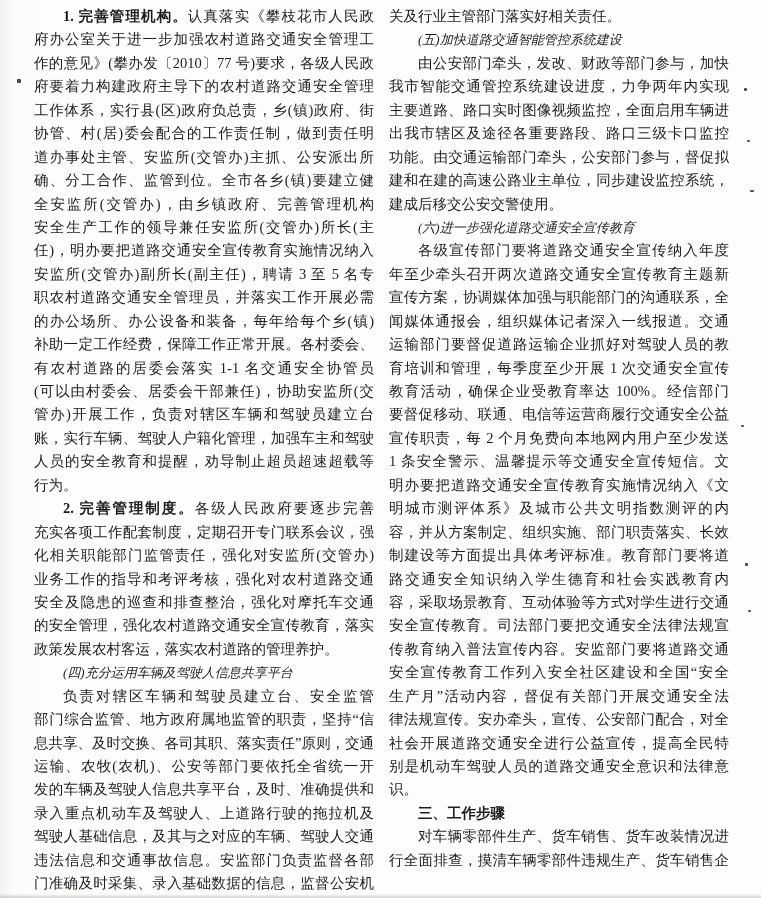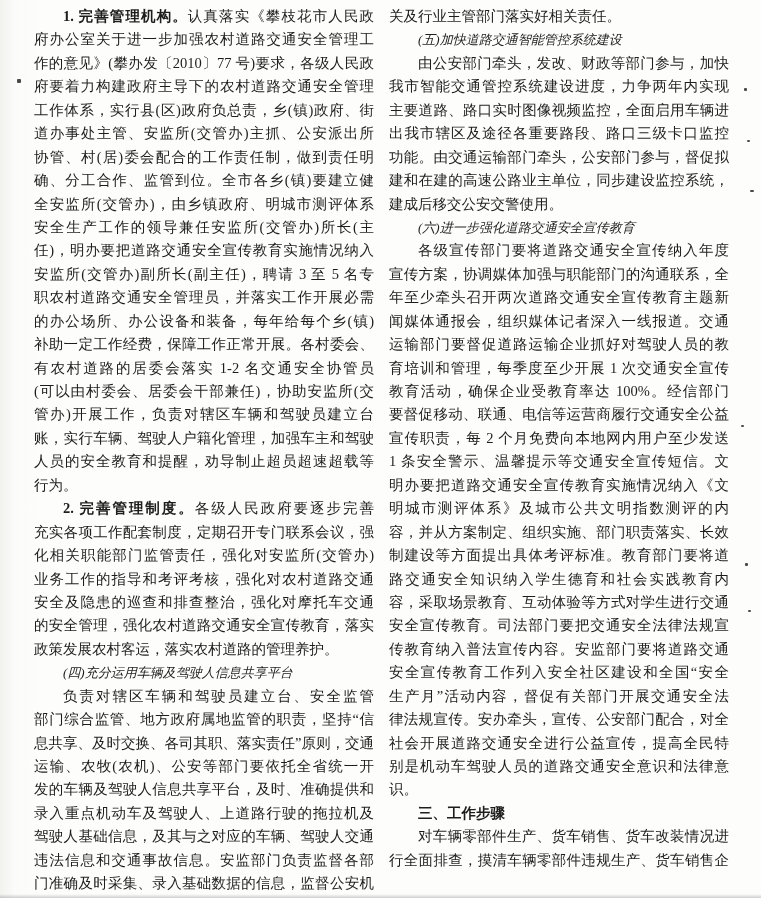--- a/index.html
+++ b/index.html
@@ -69,31 +69,31 @@
 <body>
 
 <div class="page">
   <div class="columns">
     <div class="column">
         <div class="line indent"><b>1. 完善管理机构。</b>认真落实《攀枝花市人民政</div>
         <div class="line">府办公室关于进一步加强农村道路交通安全管理工</div>
         <div class="line">作的意见》(攀办发〔2010〕77 号)要求，各级人民政</div>
         <div class="line">府要着力构建政府主导下的农村道路交通安全管理</div>
         <div class="line">工作体系，实行县(区)政府负总责，乡(镇)政府、街</div>
+        <div class="line">协管、村(居)委会配合的工作责任制，做到责任明</div>
         <div class="line">道办事处主管、安监所(交管办)主抓、公安派出所</div>
-        <div class="line">协管、村(居)委会配合的工作责任制，做到责任明</div>
         <div class="line">确、分工合作、监管到位。全市各乡(镇)要建立健</div>
-        <div class="line">全安监所(交管办)，由乡镇政府、明城市测评体系</div>
+        <div class="line">全安监所(交管办)，由乡镇政府、完善管理机构</div>
         <div class="line">安全生产工作的领导兼任安监所(交管办)所长(主</div>
         <div class="line">任)，明办要把道路交通安全宣传教育实施情况纳入</div>
         <div class="line">安监所(交管办)副所长(副主任)，聘请 3 至 5 名专</div>
         <div class="line">职农村道路交通安全管理员，并落实工作开展必需</div>
         <div class="line">的办公场所、办公设备和装备，每年给每个乡(镇)</div>
         <div class="line">补助一定工作经费，保障工作正常开展。各村委会、</div>
-        <div class="line">有农村道路的居委会落实 1-2 名交通安全协管员</div>
+        <div class="line">有农村道路的居委会落实 1-1 名交通安全协管员</div>
         <div class="line">(可以由村委会、居委会干部兼任)，协助安监所(交</div>
         <div class="line">管办)开展工作，负责对辖区车辆和驾驶员建立台</div>
         <div class="line">账，实行车辆、驾驶人户籍化管理，加强车主和驾驶</div>
         <div class="line">人员的安全教育和提醒，劝导制止超员超速超载等</div>
         <div class="line no-just">行为。</div>
         <div class="line indent"><b>2. 完善管理制度。</b>各级人民政府要逐步完善</div>
         <div class="line">充实各项工作配套制度，定期召开专门联系会议，强</div>
         <div class="line">化相关职能部门监管责任，强化对安监所(交管办)</div>
         <div class="line">业务工作的指导和考评考核，强化对农村道路交通</div>
         <div class="line">安全及隐患的巡查和排查整治，强化对摩托车交通</div>
@@ -115,22 +115,22 @@
         <div class="line kai no-just indent">(五)加快道路交通智能管控系统建设</div>
         <div class="line indent">由公安部门牵头，发改、财政等部门参与，加快</div>
         <div class="line">我市智能交通管控系统建设进度，力争两年内实现</div>
         <div class="line">主要道路、路口实时图像视频监控，全面启用车辆进</div>
         <div class="line">出我市辖区及途径各重要路段、路口三级卡口监控</div>
         <div class="line">功能。由交通运输部门牵头，公安部门参与，督促拟</div>
         <div class="line">建和在建的高速公路业主单位，同步建设监控系统，</div>
         <div class="line no-just">建成后移交公安交警使用。</div>
         <div class="line kai no-just indent">(六)进一步强化道路交通安全宣传教育</div>
         <div class="line indent">各级宣传部门要将道路交通安全宣传纳入年度</div>
+        <div class="line">年至少牵头召开两次道路交通安全宣传教育主题新</div>
         <div class="line">宣传方案，协调媒体加强与职能部门的沟通联系，全</div>
-        <div class="line">年至少牵头召开两次道路交通安全宣传教育主题新</div>
         <div class="line">闻媒体通报会，组织媒体记者深入一线报道。交通</div>
         <div class="line">运输部门要督促道路运输企业抓好对驾驶人员的教</div>
         <div class="line">育培训和管理，每季度至少开展 1 次交通安全宣传</div>
         <div class="line">教育活动，确保企业受教育率达 100%。经信部门</div>
         <div class="line">要督促移动、联通、电信等运营商履行交通安全公益</div>
         <div class="line">宣传职责，每 2 个月免费向本地网内用户至少发送</div>
         <div class="line">1 条安全警示、温馨提示等交通安全宣传短信。文</div>
         <div class="line">明办要把道路交通安全宣传教育实施情况纳入《文</div>
         <div class="line">明城市测评体系》及城市公共文明指数测评的内</div>
         <div class="line">容，并从方案制定、组织实施、部门职责落实、长效机</div>

